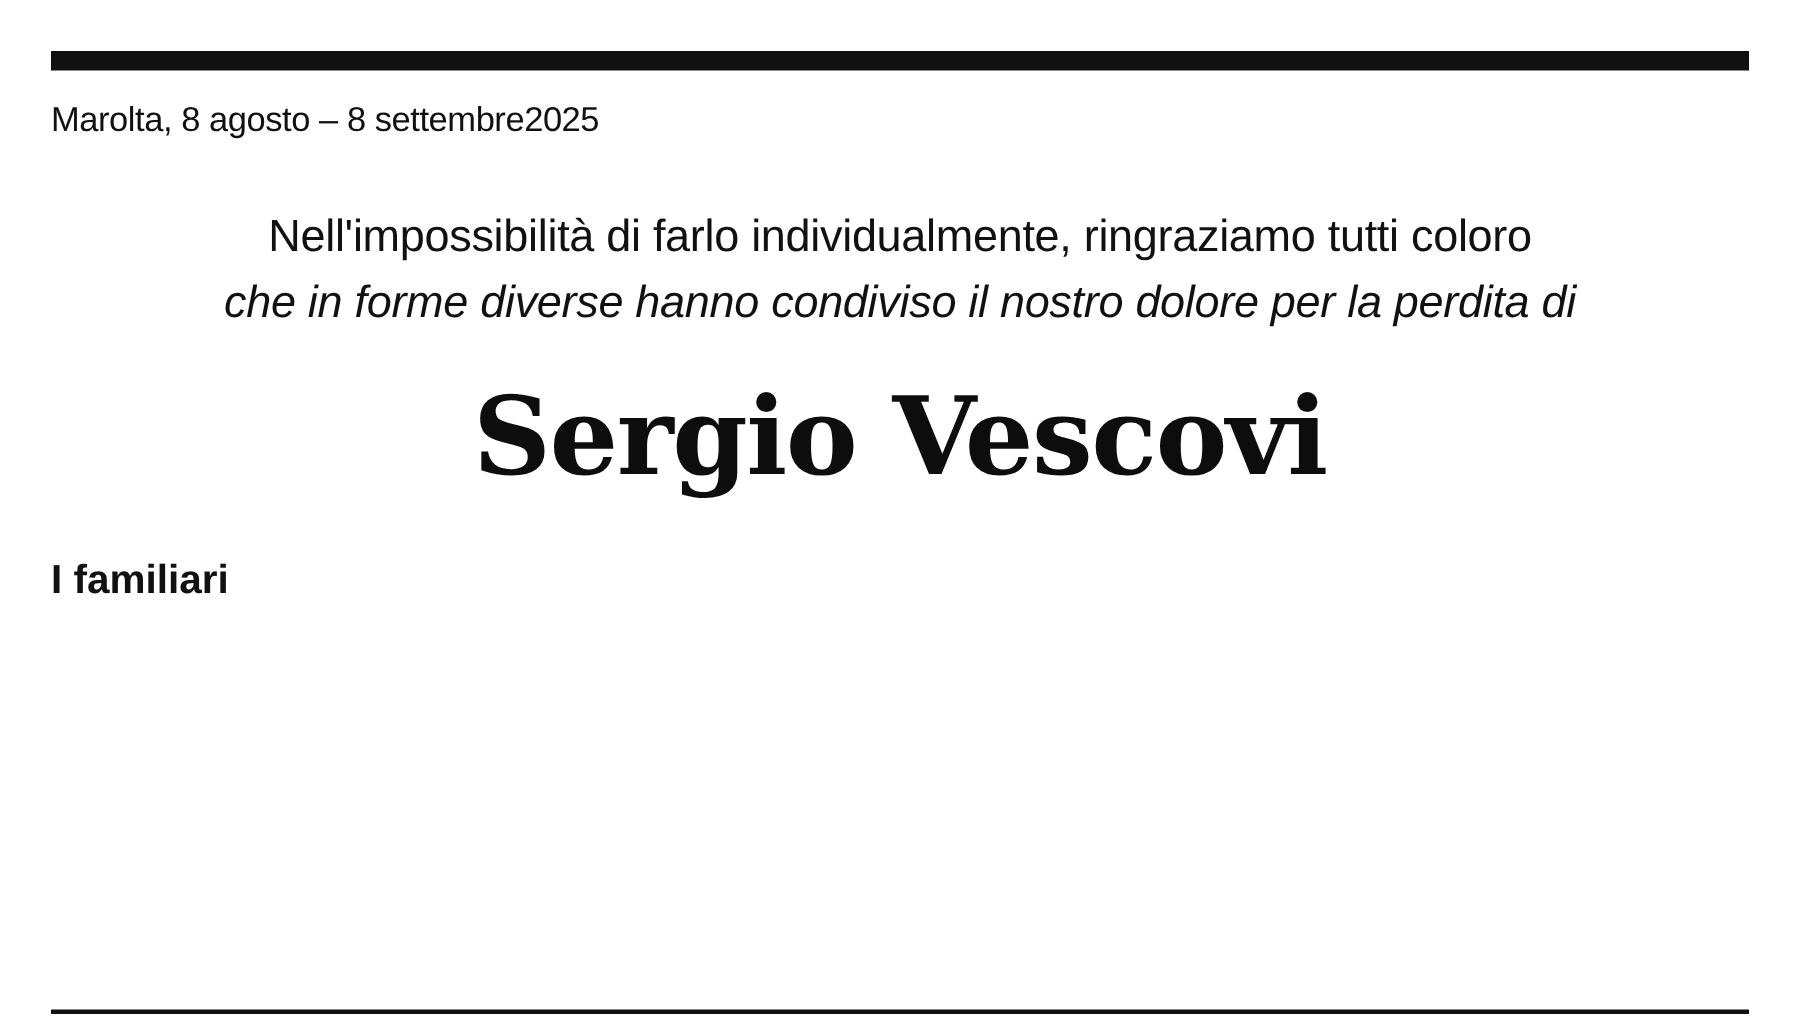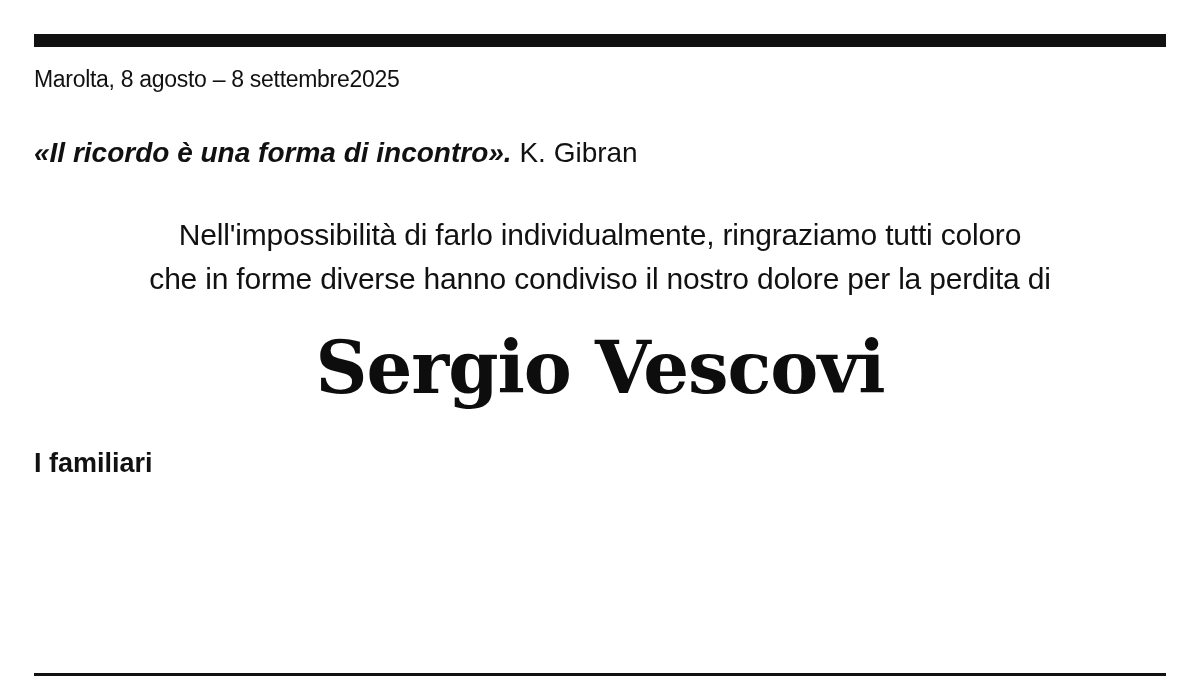--- a/index.html
+++ b/index.html
@@ -56,20 +56,21 @@
     text-align: center;
     letter-spacing: -0.2px;
     color: #111111;
   }
   .body-text .line-1 {
     display: block;
     text-indent: 0;
   }
   .body-text .line-2 {
     display: block;
+    font-style: italic;
   }
   .deceased-name {
     margin-top: 30px;
     text-align: center;
     font-family: "DejaVu Serif", "Liberation Serif", serif;
     font-weight: bold;
     font-size: 72px;
     line-height: 1.05;
     letter-spacing: -1px;
     color: #0d0d0d;
@@ -91,23 +92,20 @@
 </style>
 </head>
 <body>
 
 <div class="notice">
 
   <div class="rule-top"></div>
 
   <div class="place-date">Marolta, 8 agosto – 8 settembre2025</div>
 
-  <div class="quote">
-    <span class="q-italic">«Il ricordo è una forma di incontro».</span><span class="q-author"> K. Gibran</span>
-  </div>
 
   <div class="body-text">
     <span class="line-1">Nell'impossibilità di farlo individualmente, ringraziamo tutti coloro</span>
     <span class="line-2">che in forme diverse hanno condiviso il nostro dolore per la perdita di</span>
   </div>
 
   <div class="deceased-name">Sergio Vescovi</div>
 
   <div class="signature">I familiari</div>
 

